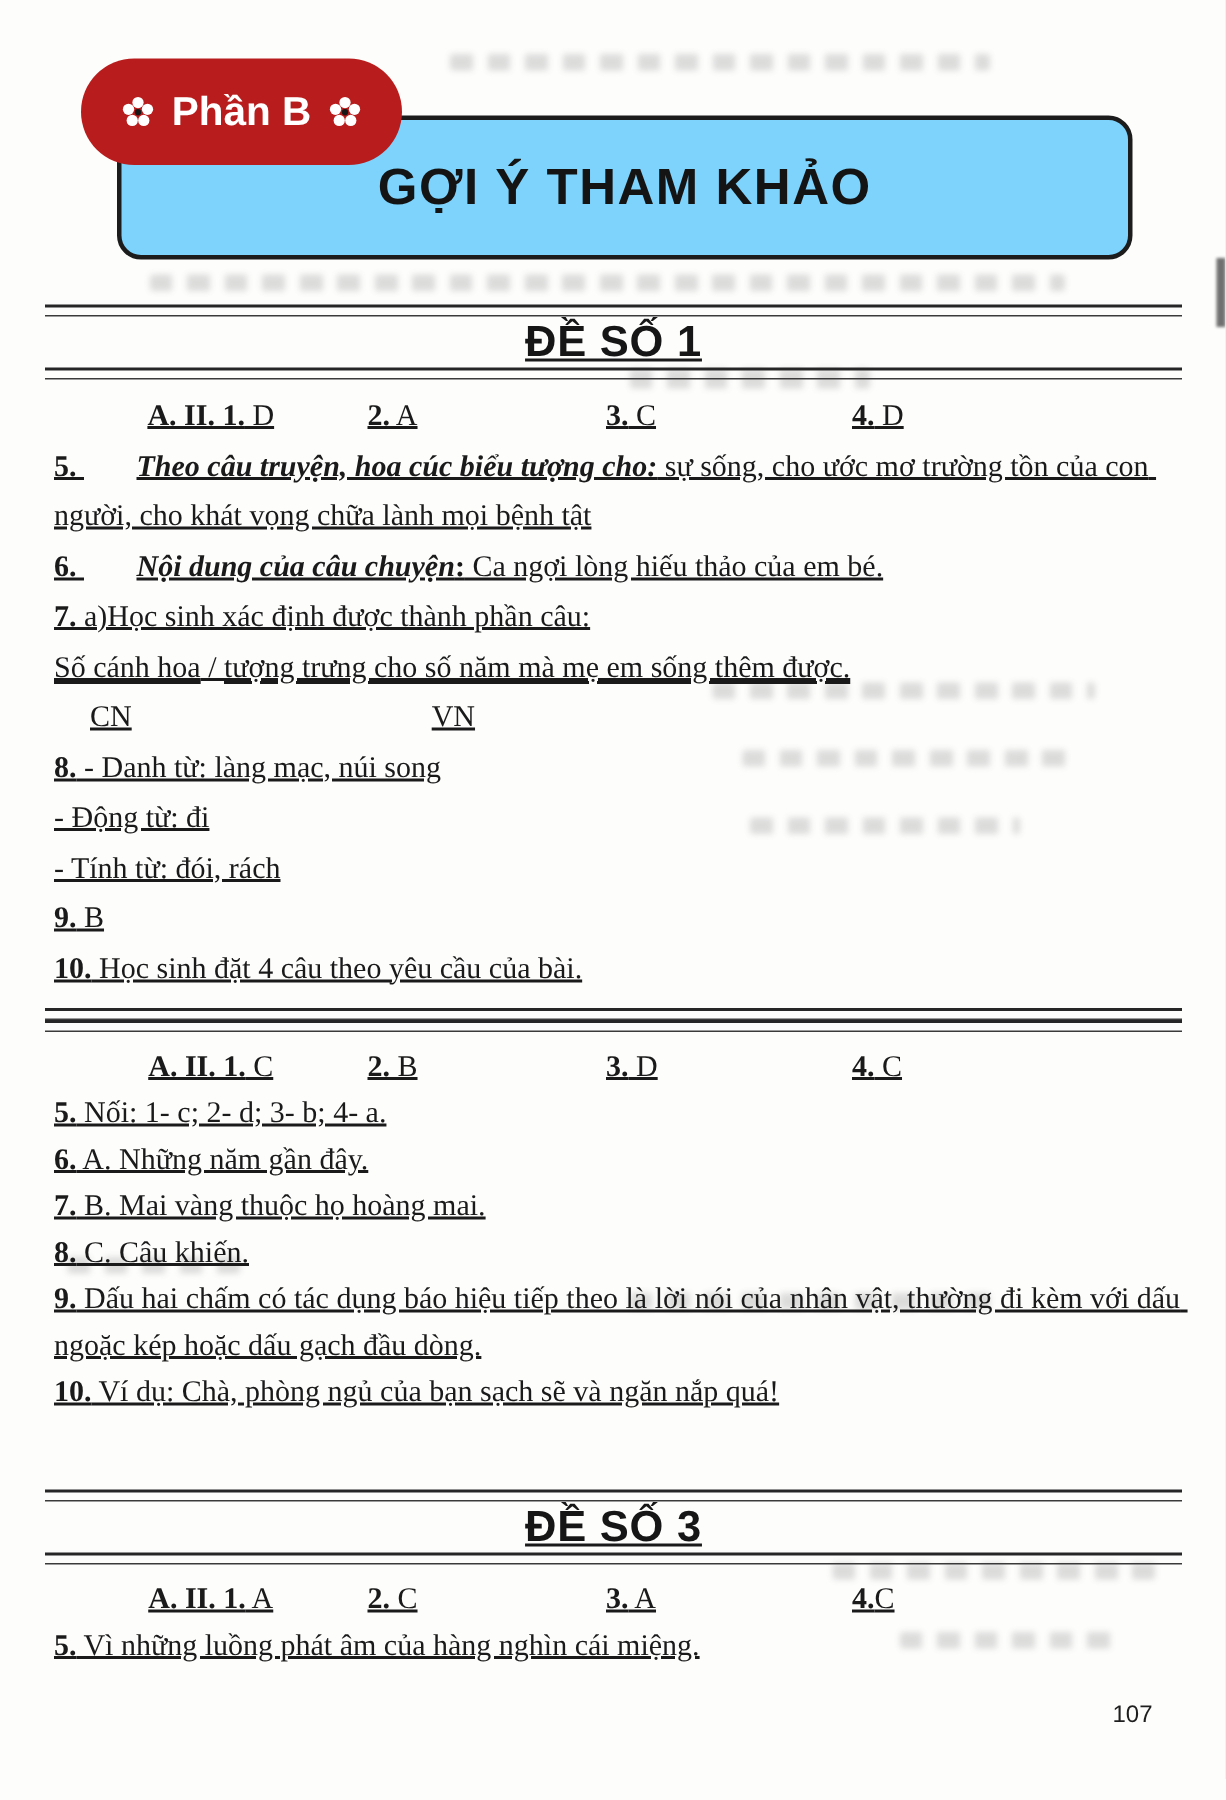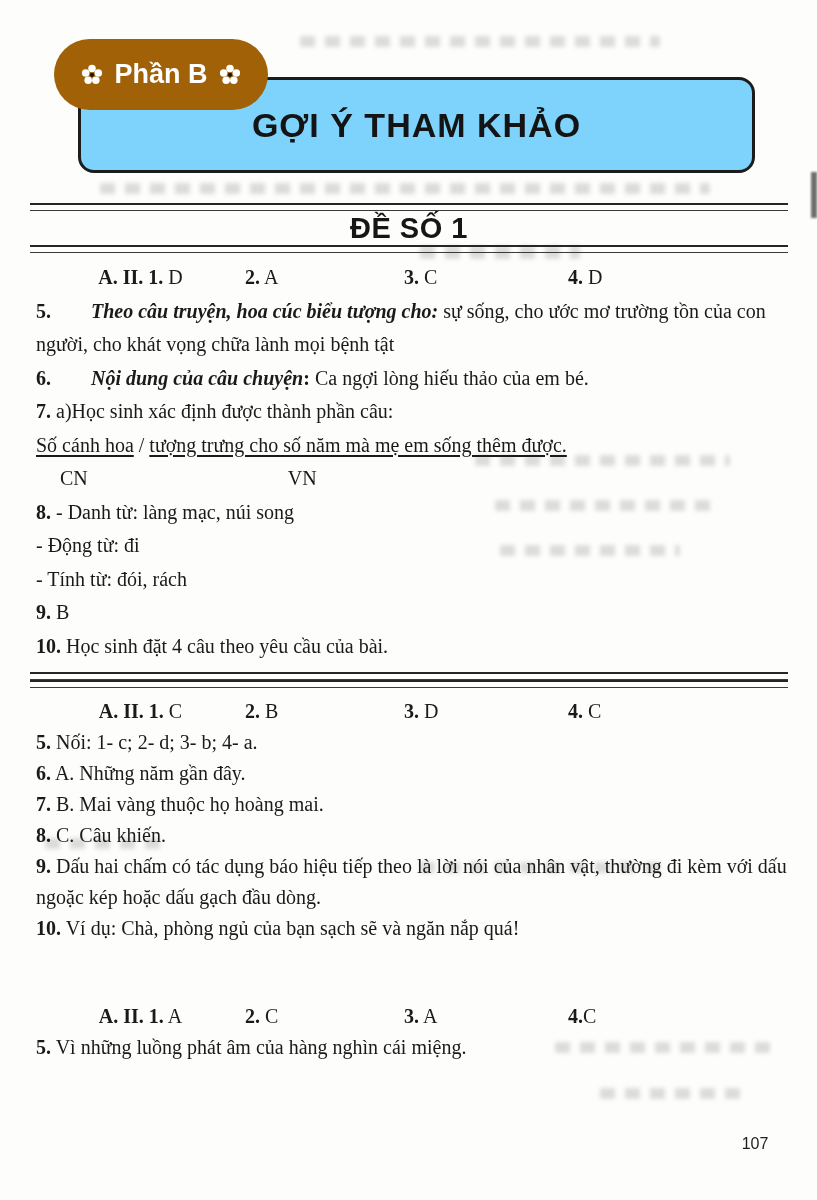--- a/index.html
+++ b/index.html
@@ -1,33 +1,33 @@
 <!DOCTYPE html>
 <html><head>
 <meta charset="utf-8">
 <style>
   html,body{margin:0;padding:0;background:#e8e8e8;}
   .page{position:relative;width:817px;height:1200px;background:#fdfdfc;overflow:hidden;
         font-family:"Liberation Serif",serif;color:#1a1a1a;}
 
   
-  .badge{position:absolute;left:54px;top:39px;width:214px;height:71px;background:#a16207;
+  .badge{position:absolute;left:54px;top:39px;width:214px;height:71px;background:#b91c1c;
          border-radius:36px;display:flex;align-items:center;justify-content:center;gap:11px;
          z-index:3;color:#fff;font-family:"Liberation Sans",sans-serif;font-weight:700;font-size:27px;}
   .badge svg{width:22px;height:22px;display:block;}
 
   
   .title-box{position:absolute;left:78px;top:77px;width:677px;height:96px;box-sizing:border-box;
              border:3.5px solid #1c1c1c;border-radius:16px;background:#7dd3fc;z-index:2;
              display:flex;align-items:center;justify-content:center;}
   .page-title{margin:0;font-family:"Liberation Sans",sans-serif;font-weight:700;font-size:34px;
               letter-spacing:1px;color:#141414;}
 
   
-  .section{position:absolute;left:30px;width:758px;}
+  .section{position:absolute;left:30px;width:758px;text-decoration:underline;}
   .s1{top:203px}.s2{top:672px}.s3{top:993px}
   .rule{height:5px;border-top:2.5px solid #262626;border-bottom:1.5px solid #3a3a3a;}
   .sec-title{margin:0;height:34px;line-height:35px;text-align:center;
              font-family:"Liberation Sans",sans-serif;font-weight:700;font-size:29px;
              letter-spacing:.5px;color:#161616;}
   .sec-body{margin-left:6px;width:752px;padding-top:8px;font-size:20px;}
   .s1 .sec-body{line-height:33.5px;}
   .s2 .sec-body,.s3 .sec-body{line-height:31px;}
 
   .line{white-space:pre-wrap;}
@@ -134,20 +134,25 @@
           <div class="line answers-row"><span class="cell"><b>A. II. 1.</b><span> C</span></span><span class="cell"><b>2.</b><span> B</span></span><span class="cell"><b>3.</b><span> D</span></span><span class="cell"><b>4.</b><span> C</span></span></div>
           <div class="line"><span class="b ">5.</span><span> Nối: 1- c; 2- d; 3- b; 4- a.</span></div>
           <div class="line"><span class="b ">6.</span><span> A. Những năm gần đây.</span></div>
           <div class="line"><span class="b ">7.</span><span> B. Mai vàng thuộc họ hoàng mai.</span></div>
           <div class="line"><span class="b ">8.</span><span> C. Câu khiến.</span></div>
           <div class="line"><span class="b ">9.</span><span> Dấu hai chấm có tác dụng báo hiệu tiếp theo là lời nói của nhân vật, thường đi kèm với dấu ngoặc kép hoặc dấu gạch đầu dòng.</span></div>
           <div class="line"><span class="b ">10.</span><span> Ví dụ: Chà, phòng ngủ của bạn sạch sẽ và ngăn nắp quá!</span></div>
         </div>
       </section>
       <section class="section s3">
+        <div class="sec-head">
+          <div class="rule"></div>
+          <h2 class="sec-title">ĐỀ SỐ 3</h2>
+          <div class="rule"></div>
+        </div>
         <div class="sec-body">
           <div class="line answers-row"><span class="cell"><b>A. II. 1.</b><span> A</span></span><span class="cell"><b>2.</b><span> C</span></span><span class="cell"><b>3.</b><span> A</span></span><span class="cell"><b>4.</b><span>C</span></span></div>
           <div class="line"><span class="b ">5.</span><span> Vì những luồng phát âm của hàng nghìn cái miệng.</span></div>
         </div>
       </section>
     </main>
 
   <div class="page-num">107</div>
 </div>
 

